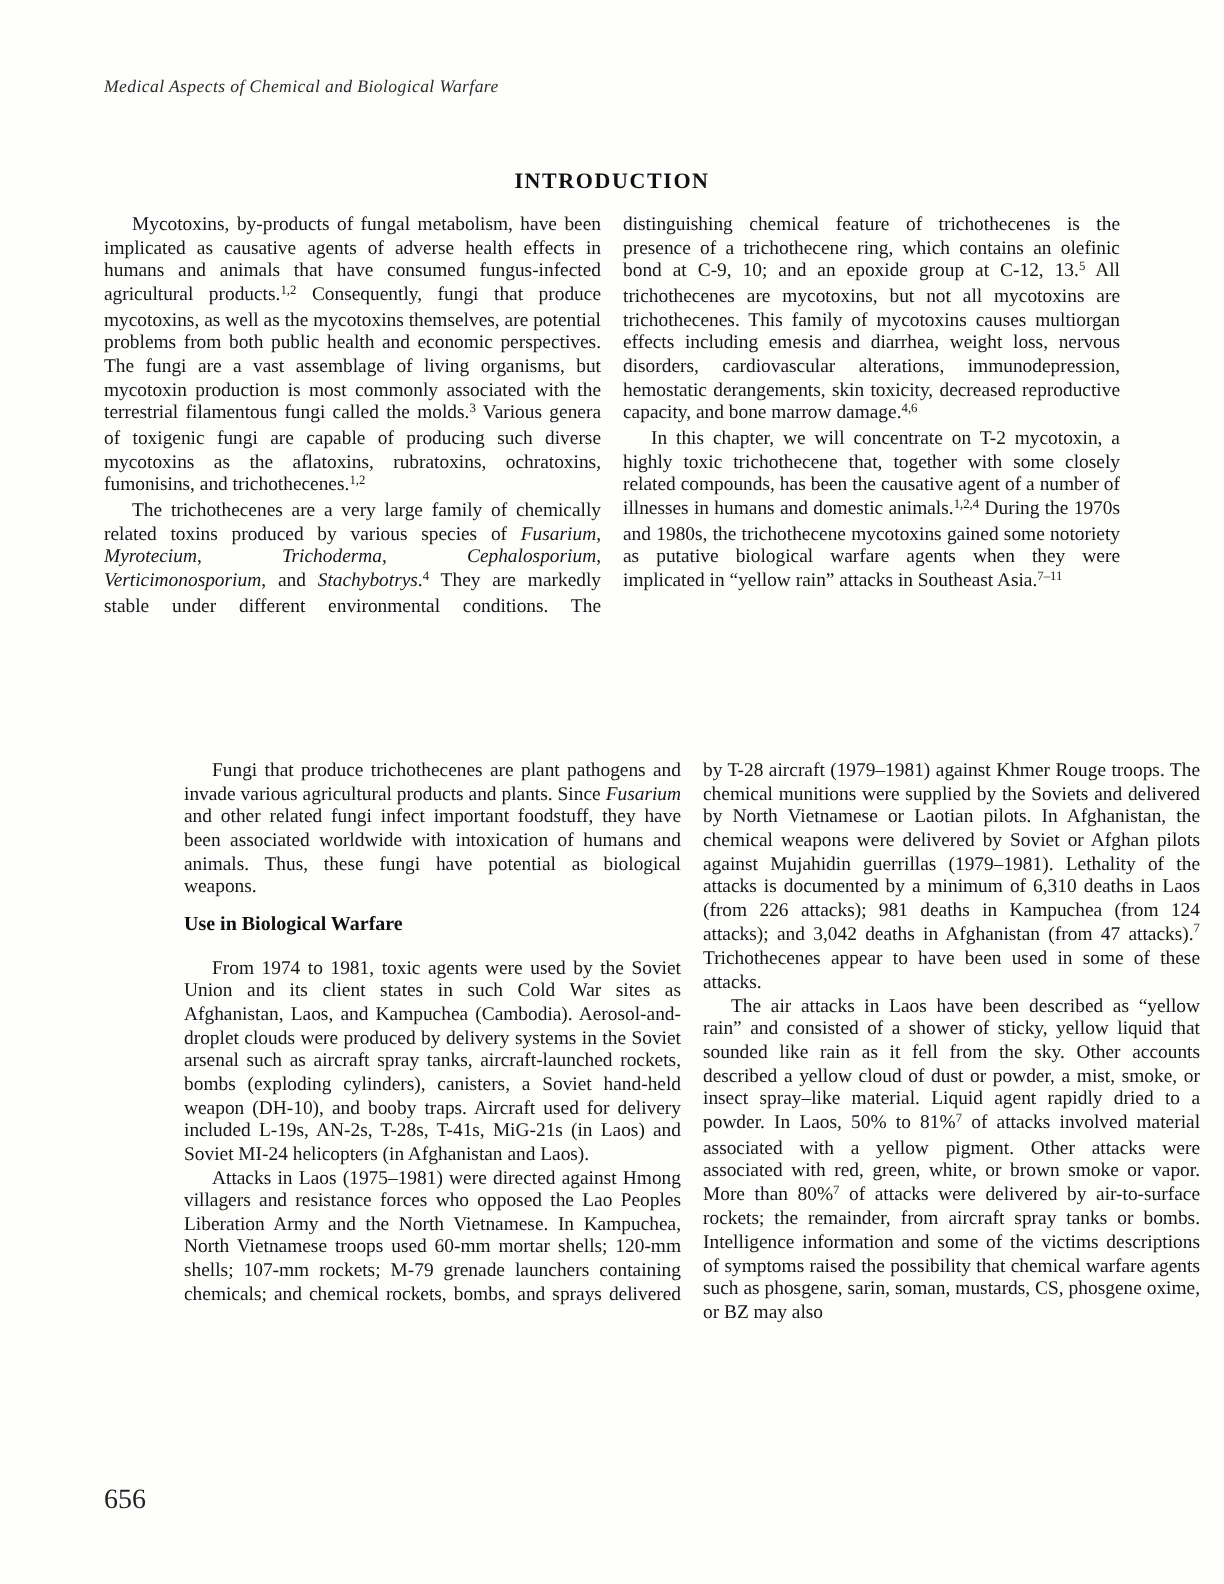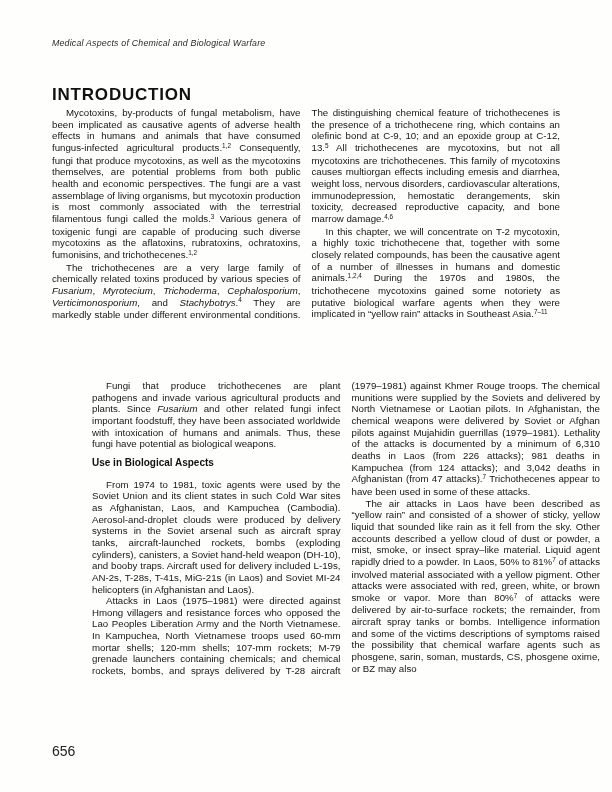--- a/index.html
+++ b/index.html
@@ -6,39 +6,39 @@
     margin: 0;
     padding: 0;
     background: #e8e8e8;
   }
   .page {
     position: relative;
     width: 612px;
     height: 792px;
     background: #fefefd;
     overflow: hidden;
-    font-family: Liberation Sans, sans-serif;
+    font-family: Liberation Serif, serif;
     color: #1b1b1b;
   }
   .running-header {
     position: absolute;
     left: 52px;
     top: 38px;
     font-size: 8.8px;
     font-style: italic;
     letter-spacing: 0.2px;
     color: #2a2a2a;
   }
   .h-main {
     position: absolute;
     left: 52px;
     width: 508px;
     margin: 0;
-    text-align: left;
-    font-size: 17px;
+    text-align: center;
+    font-size: 11px;
     font-weight: bold;
     letter-spacing: 0.8px;
     color: #111;
   }
   .h-intro { top: 85px; }
   .h-history { top: 356px; }
   .cols {
     position: absolute;
     left: 52px;
     width: 508px;
@@ -93,21 +93,21 @@
 
   <div class="cols cols-intro">
     <p><span>Mycotoxins, by-products of fungal metabolism, have been implicated as causative agents of adverse health effects in humans and animals that have consumed fungus-infected agricultural products.</span><span class="sup">1,2</span><span> Consequently, fungi that produce mycotoxins, as well as the mycotoxins themselves, are potential problems from both public health and economic perspectives. The fungi are a vast assemblage of living organisms, but mycotoxin production is most commonly associated with the terrestrial filamentous fungi called the molds.</span><span class="sup">3</span><span> Various genera of toxigenic fungi are capable of producing such diverse mycotoxins as the aflatoxins, rubratoxins, ochratoxins, fumonisins, and trichothecenes.</span><span class="sup">1,2</span></p>
     <p><span>The trichothecenes are a very large family of chemically related toxins produced by various species of </span><span class="it">Fusarium</span><span>, </span><span class="it">Myrotecium</span><span>, </span><span class="it">Trichoderma</span><span>, </span><span class="it">Cephalosporium</span><span>, </span><span class="it">Verticimonosporium</span><span>, and </span><span class="it">Stachybotrys</span><span>.</span><span class="sup">4</span><span> They are markedly stable under different environmental conditions. The distinguishing chemical feature of trichothecenes is the presence of a trichothecene ring, which contains an olefinic bond at C-9, 10; and an epoxide group at C-12, 13.</span><span class="sup">5</span><span> All trichothecenes are mycotoxins, but not all mycotoxins are trichothecenes. This family of mycotoxins causes multiorgan effects including emesis and diarrhea, weight loss, nervous disorders, cardiovascular alterations, immunodepression, hemostatic derangements, skin toxicity, decreased reproductive capacity, and bone marrow damage.</span><span class="sup">4,6</span></p>
     <p><span>In this chapter, we will concentrate on T-2 mycotoxin, a highly toxic trichothecene that, together with some closely related compounds, has been the causative agent of a number of illnesses in humans and domestic animals.</span><span class="sup">1,2,4</span><span> During the 1970s and 1980s, the trichothecene mycotoxins gained some notoriety as putative biological warfare agents when they were implicated in “yellow rain” attacks in Southeast Asia.</span><span class="sup">7–11</span></p>
   </div>
 
 
   <div class="cols cols-history">
     <p><span>Fungi that produce trichothecenes are plant pathogens and invade various agricultural products and plants. Since </span><span class="it">Fusarium</span><span> and other related fungi infect important foodstuff, they have been associated worldwide with intoxication of humans and animals. Thus, these fungi have potential as biological weapons.</span></p>
-    <h2 class="h-sub">Use in Biological Aspects</h2>
+    <h2 class="h-sub">Use in Biological Warfare</h2>
     <p><span>From 1974 to 1981, toxic agents were used by the Soviet Union and its client states in such Cold War sites as Afghanistan, Laos, and Kampuchea (Cambodia). Aerosol-and-droplet clouds were produced by delivery systems in the Soviet arsenal such as aircraft spray tanks, aircraft-launched rockets, bombs (exploding cylinders), canisters, a Soviet hand-held weapon (DH-10), and booby traps. Aircraft used for delivery included L-19s, AN-2s, T-28s, T-41s, MiG-21s (in Laos) and Soviet MI-24 helicopters (in Afghanistan and Laos).</span></p>
     <p><span>Attacks in Laos (1975–1981) were directed against Hmong villagers and resistance forces who opposed the Lao Peoples Liberation Army and the North Vietnamese. In Kampuchea, North Vietnamese troops used 60-mm mortar shells; 120-mm shells; 107-mm rockets; M-79 grenade launchers containing chemicals; and chemical rockets, bombs, and sprays delivered by T-28 aircraft (1979–1981) against Khmer Rouge troops. The chemical munitions were supplied by the Soviets and delivered by North Vietnamese or Laotian pilots. In Afghanistan, the chemical weapons were delivered by Soviet or Afghan pilots against Mujahidin guerrillas (1979–1981). Lethality of the attacks is documented by a minimum of 6,310 deaths in Laos (from 226 attacks); 981 deaths in Kampuchea (from 124 attacks); and 3,042 deaths in Afghanistan (from 47 attacks).</span><span class="sup">7</span><span> Trichothecenes appear to have been used in some of these attacks.</span></p>
     <p><span>The air attacks in Laos have been described as “yellow rain” and consisted of a shower of sticky, yellow liquid that sounded like rain as it fell from the sky. Other accounts described a yellow cloud of dust or powder, a mist, smoke, or insect spray–like material. Liquid agent rapidly dried to a powder. In Laos, 50% to 81%</span><span class="sup">7</span><span> of attacks involved material associated with a yellow pigment. Other attacks were associated with red, green, white, or brown smoke or vapor. More than 80%</span><span class="sup">7</span><span> of attacks were delivered by air-to-surface rockets; the remainder, from aircraft spray tanks or bombs. Intelligence information and some of the victims descriptions of symptoms raised the possibility that chemical warfare agents such as phosgene, sarin, soman, mustards, CS, phosgene oxime, or BZ may also</span></p>
   </div>
 
   <div class="page-number">656</div>
 
 </div>
 
 </body></html>

